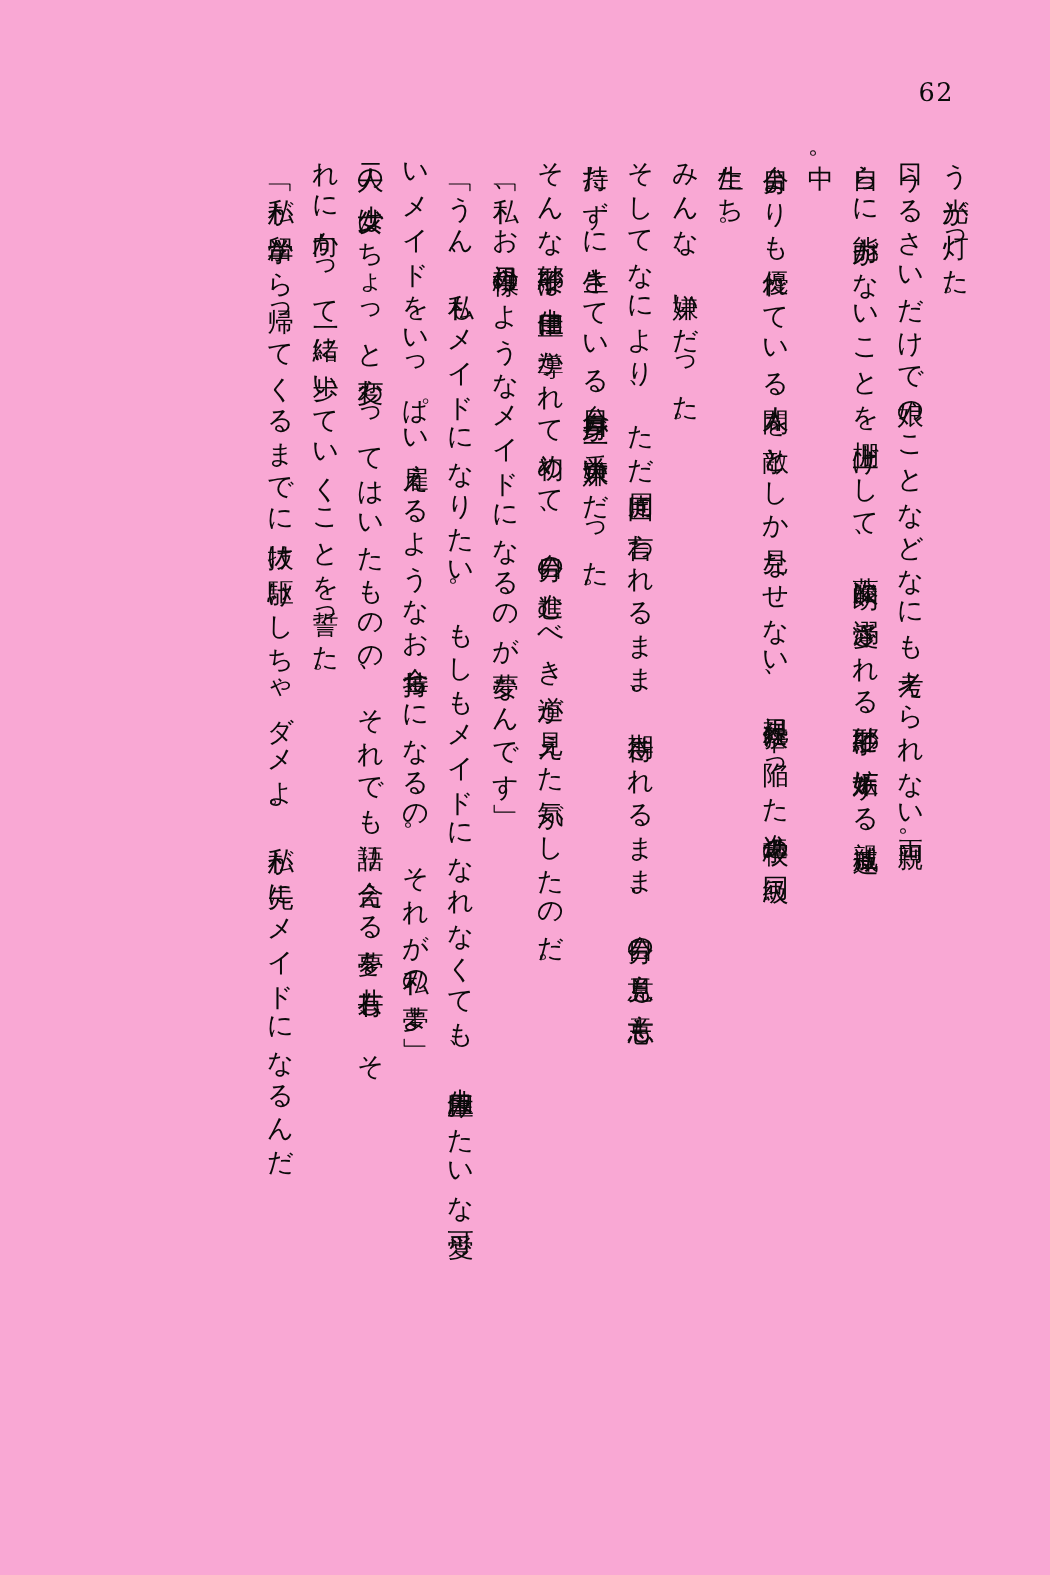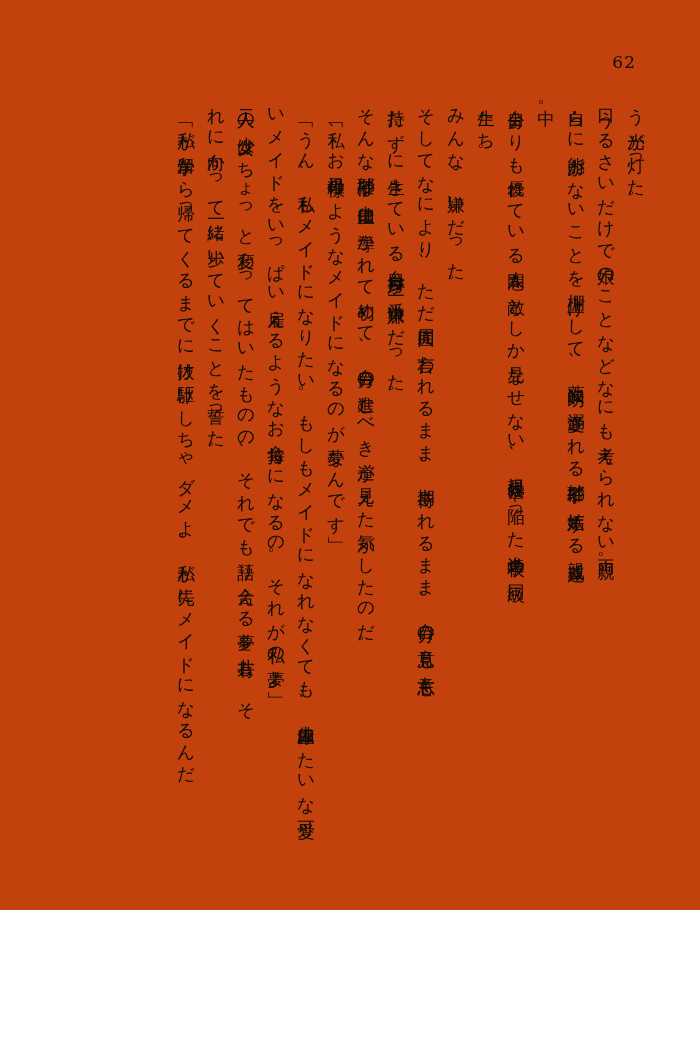--- a/index.html
+++ b/index.html
@@ -3,22 +3,22 @@
 <meta charset="utf-8">
 <style>
   html, body {
     margin: 0;
     padding: 0;
     background: #ffffff;
   }
   .page {
     position: relative;
     width: 700px;
-    height: 910px;
-    background: #c2410c;
+    height: 1050px;
+    background: #f9a8d4;
     overflow: hidden;
     font-family: "DejaVu Serif", "Liberation Serif", serif;
     color: #0a0a0a;
   }
   .page-number {
     position: absolute;
     top: 52px;
     right: 64px;
     font-size: 17px;
     letter-spacing: 1px;

